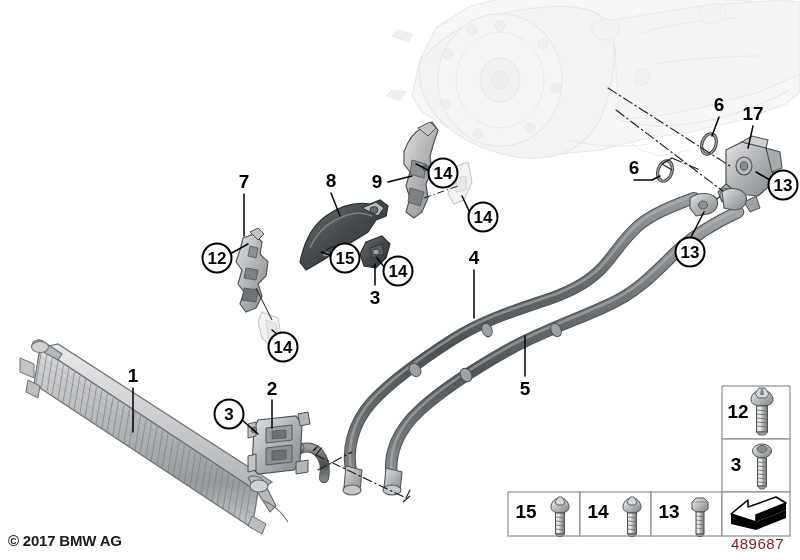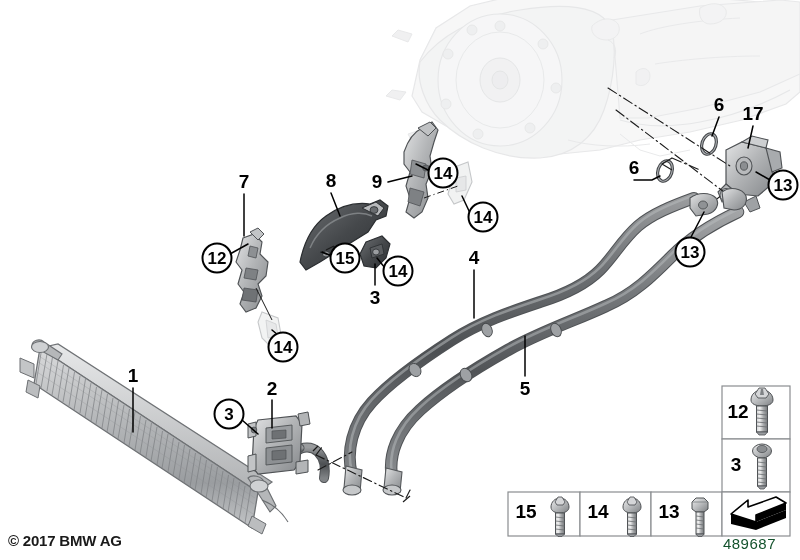--- a/index.html
+++ b/index.html
@@ -12,22 +12,22 @@
   }
   #stage{position:absolute;left:0;top:0;width:800px;height:560px;}
   svg#art{position:absolute;left:0;top:0;width:800px;height:560px;}
 
   .copyright{
     position:absolute;left:8px;top:532px;
     font-size:15px;font-weight:bold;color:#1a1a1a;
     letter-spacing:-0.2px;white-space:nowrap;
   }
   .partno{
-    position:absolute;right:24px;top:535px;
-    font-size:15px;color:#14532d;letter-spacing:0.5px;
+    position:absolute;right:16px;top:535px;
+    font-size:15px;color:#7f1d1d;letter-spacing:0.5px;
   }
   .callout{
     position:absolute;
     font-size:19px;font-weight:bold;color:#000;
     line-height:1;
     transform:translate(-50%,-50%);
     white-space:nowrap;
     user-select:none;
   }
   .callout.circled{

